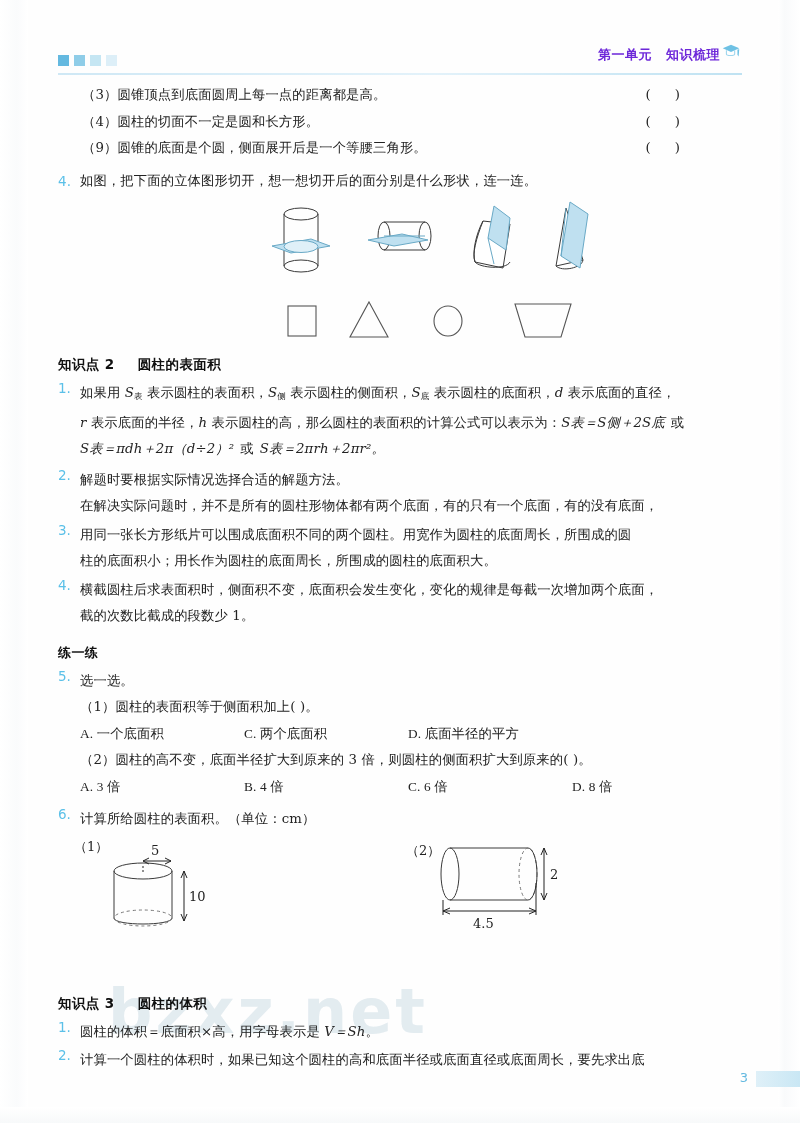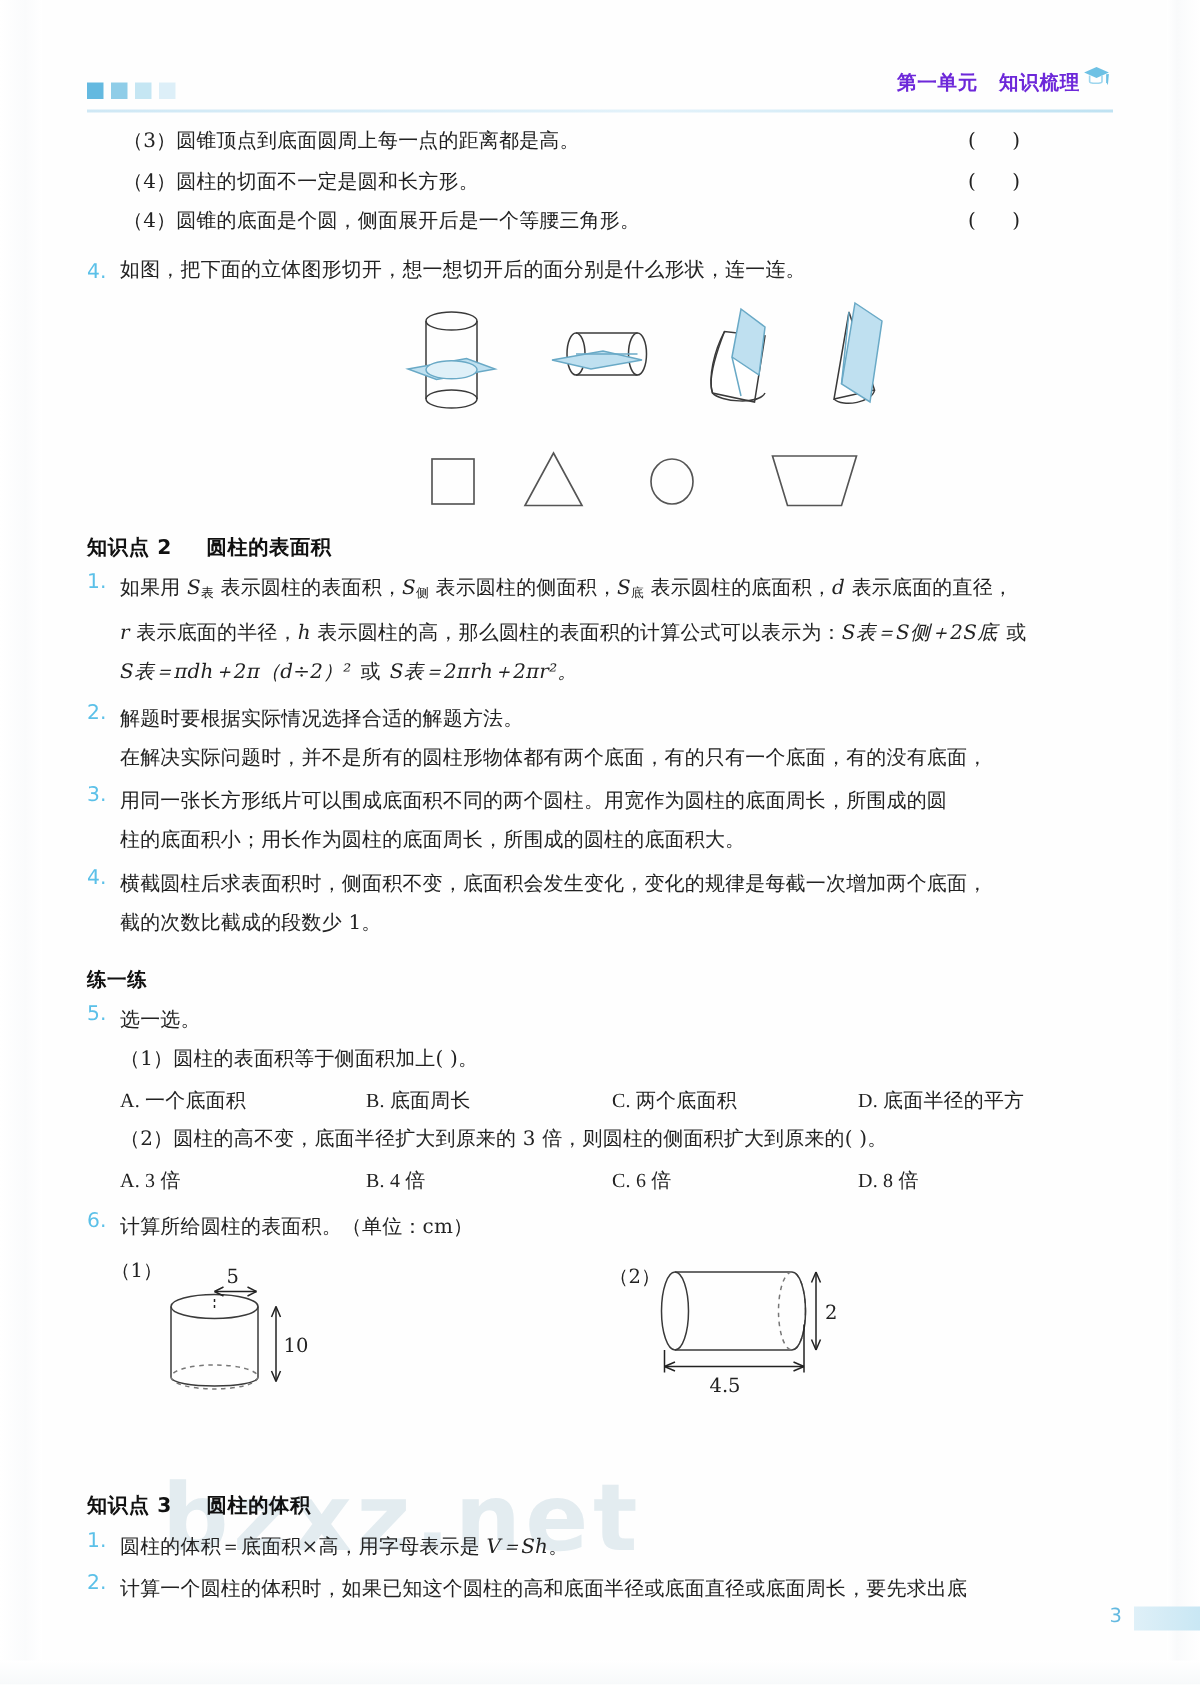--- a/index.html
+++ b/index.html
@@ -118,21 +118,21 @@
     <div>
       <div class="tf-row line">
         <span class="txt">（3）圆锥顶点到底面圆周上每一点的距离都是高。</span>
         <span class="paren">(    )</span>
       </div>
       <div class="tf-row line">
         <span class="txt">（4）圆柱的切面不一定是圆和长方形。</span>
         <span class="paren">(    )</span>
       </div>
       <div class="tf-row line">
-        <span class="txt">（4）圆锥的底面是个圆，侧面展开后是一个等腰三角形。</span>
+        <span class="txt">（9）圆锥的底面是个圆，侧面展开后是一个等腰三角形。</span>
         <span class="paren">(    )</span>
       </div>
     </div>
 
     <div class="qrow line" style="margin-top:6px;">
       <span class="qnum">4.</span>
       <span class="qtext">如图，把下面的立体图形切开，想一想切开后的面分别是什么形状，连一连。</span>
     </div>
 
     <div style="position:relative;height:160px;">
@@ -216,21 +216,20 @@
 
     <div class="practice-head" style="margin-top:14px;">练一练</div>
 
     <div class="qrow" style="margin-top:6px;">
       <span class="qnum">5.</span>
       <span class="qtext line">选一选。</span>
     </div>
     <div class="line indent">（1）圆柱的表面积等于侧面积加上(        )。</div>
     <div class="line opts">
       <span>A.  一个底面积</span>
-      <span>B.  底面周长</span>
       <span>C.  两个底面积</span>
       <span>D.  底面半径的平方</span>
     </div>
     <div class="line indent">（2）圆柱的高不变，底面半径扩大到原来的 3 倍，则圆柱的侧面积扩大到原来的(        )。</div>
     <div class="line opts">
       <span>A.  3 倍</span>
       <span>B.  4 倍</span>
       <span>C.  6 倍</span>
       <span>D.  8 倍</span>
     </div>

